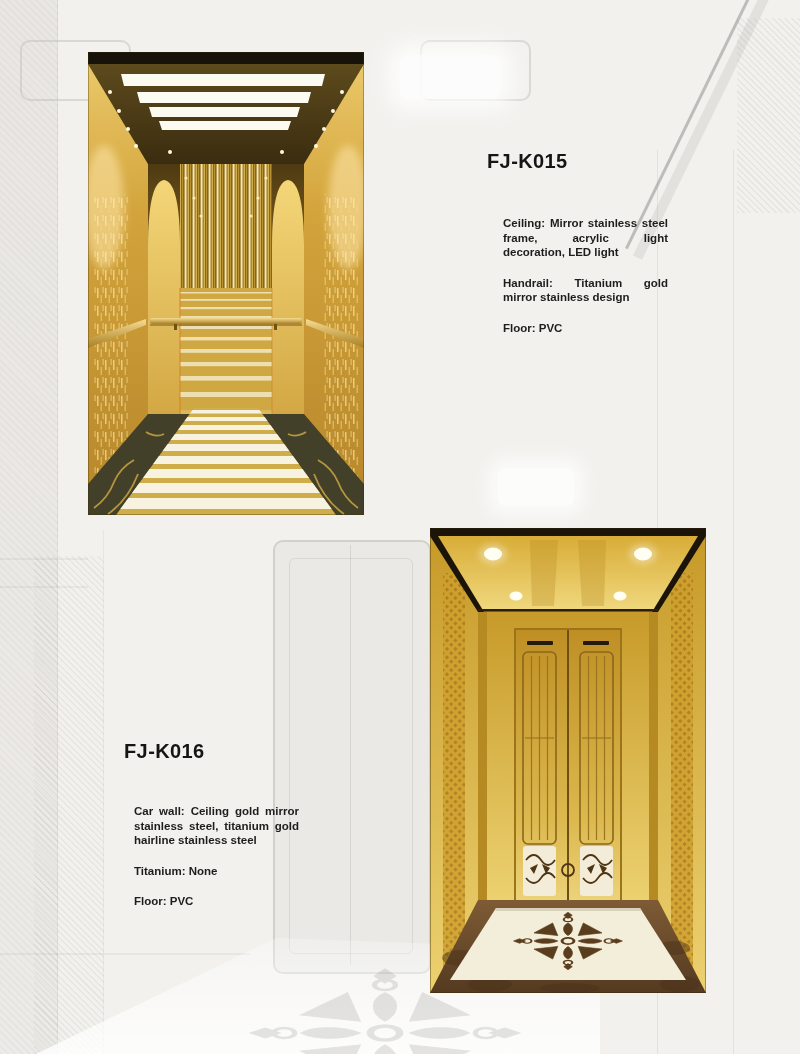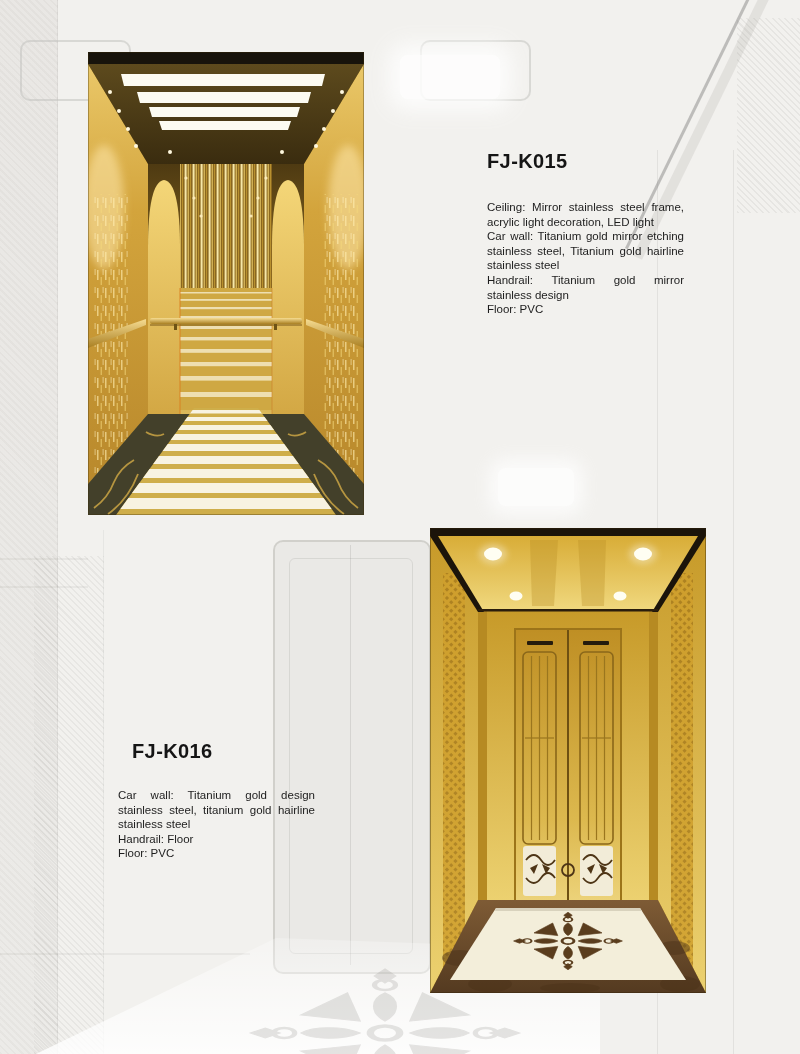--- a/index.html
+++ b/index.html
@@ -45,23 +45,23 @@
 
   
   .photo{position:absolute;margin:0;line-height:0;}
   .photo-1{left:88px;top:52px;width:276px;height:463px;}
   .photo-2{left:430px;top:528px;width:276px;height:465px;}
   .photo svg{display:block;}
 
   
   .code-title{position:absolute;margin:0;font-size:20px;font-weight:bold;color:#151515;letter-spacing:.4px;text-align:center;}
   .title-1{left:487px;top:150px;}
-  .title-2{left:132px;top:740px;}
+  .title-2{left:124px;top:740px;}
   .specs{position:absolute;width:197px;font-size:11.5px;line-height:14.6px;color:#1d1d1d;}
-  .specs p{margin:0;text-align:justify;}
+  .specs p{margin:16px;text-align:justify;font-weight:bold;}
   .specs-1{left:487px;top:200px;}
   .specs-2{left:118px;top:788px;}
 </style>
 </head>
 <body>
 
 <div class="page">
 
   <div class="bg-layer bg-left-band"></div>
   <div class="bg-layer bg-vline vl-a"></div>
@@ -234,21 +234,20 @@
         <path d="M58,380 q10,6 18,2"></path>
           <path d="M218,380 q-10,6 -18,2"></path>
       </g>
       <rect x="0.5" y="0.5" width="275" height="462" fill="none" stroke="rgba(60,45,10,0.35)"></rect>
     </svg>
   </figure>
 
   <h2 class="code-title title-1">FJ-K015</h2>
   <div class="specs specs-1">
     <p>Ceiling: Mirror stainless steel frame, acrylic light decoration, LED light</p>
-    <p>Car wall: Titanium gold mirror etching stainless steel, Titanium gold hairline stainless steel</p>
     <p>Handrail: Titanium gold mirror stainless design</p>
     <p>Floor: PVC</p>
   </div>
 
   <figure class="photo photo-2">
     <svg viewBox="0 0 276 465" width="276" height="465">
       <defs>
         <linearGradient id="wall2" x1="0" y1="0" x2="0" y2="1">
           <stop offset="0" stop-color="#c79a29"></stop>
             <stop offset="1" stop-color="#ecd170"></stop>
@@ -363,18 +362,18 @@
         <use href="#med1" transform="rotate(180)"></use>
         <use href="#med1" transform="rotate(270)"></use>
         <circle r="7" fill="none" stroke-width="3.5"></circle>
       </g>
       <rect x="0.5" y="0.5" width="275" height="464" fill="none" stroke="rgba(50,35,8,0.4)"></rect>
     </svg>
   </figure>
 
   <h2 class="code-title title-2">FJ-K016</h2>
   <div class="specs specs-2">
-    <p>Car wall: Titanium gold design stainless steel, titanium gold hairline stainless steel</p>
-    <p>Handrail: Floor</p>
+    <p>Car wall: Ceiling gold mirror stainless steel, titanium gold hairline stainless steel</p>
+    <p>Titanium: None</p>
     <p>Floor: PVC</p>
   </div>
 
 </div>
 
 </body></html>

